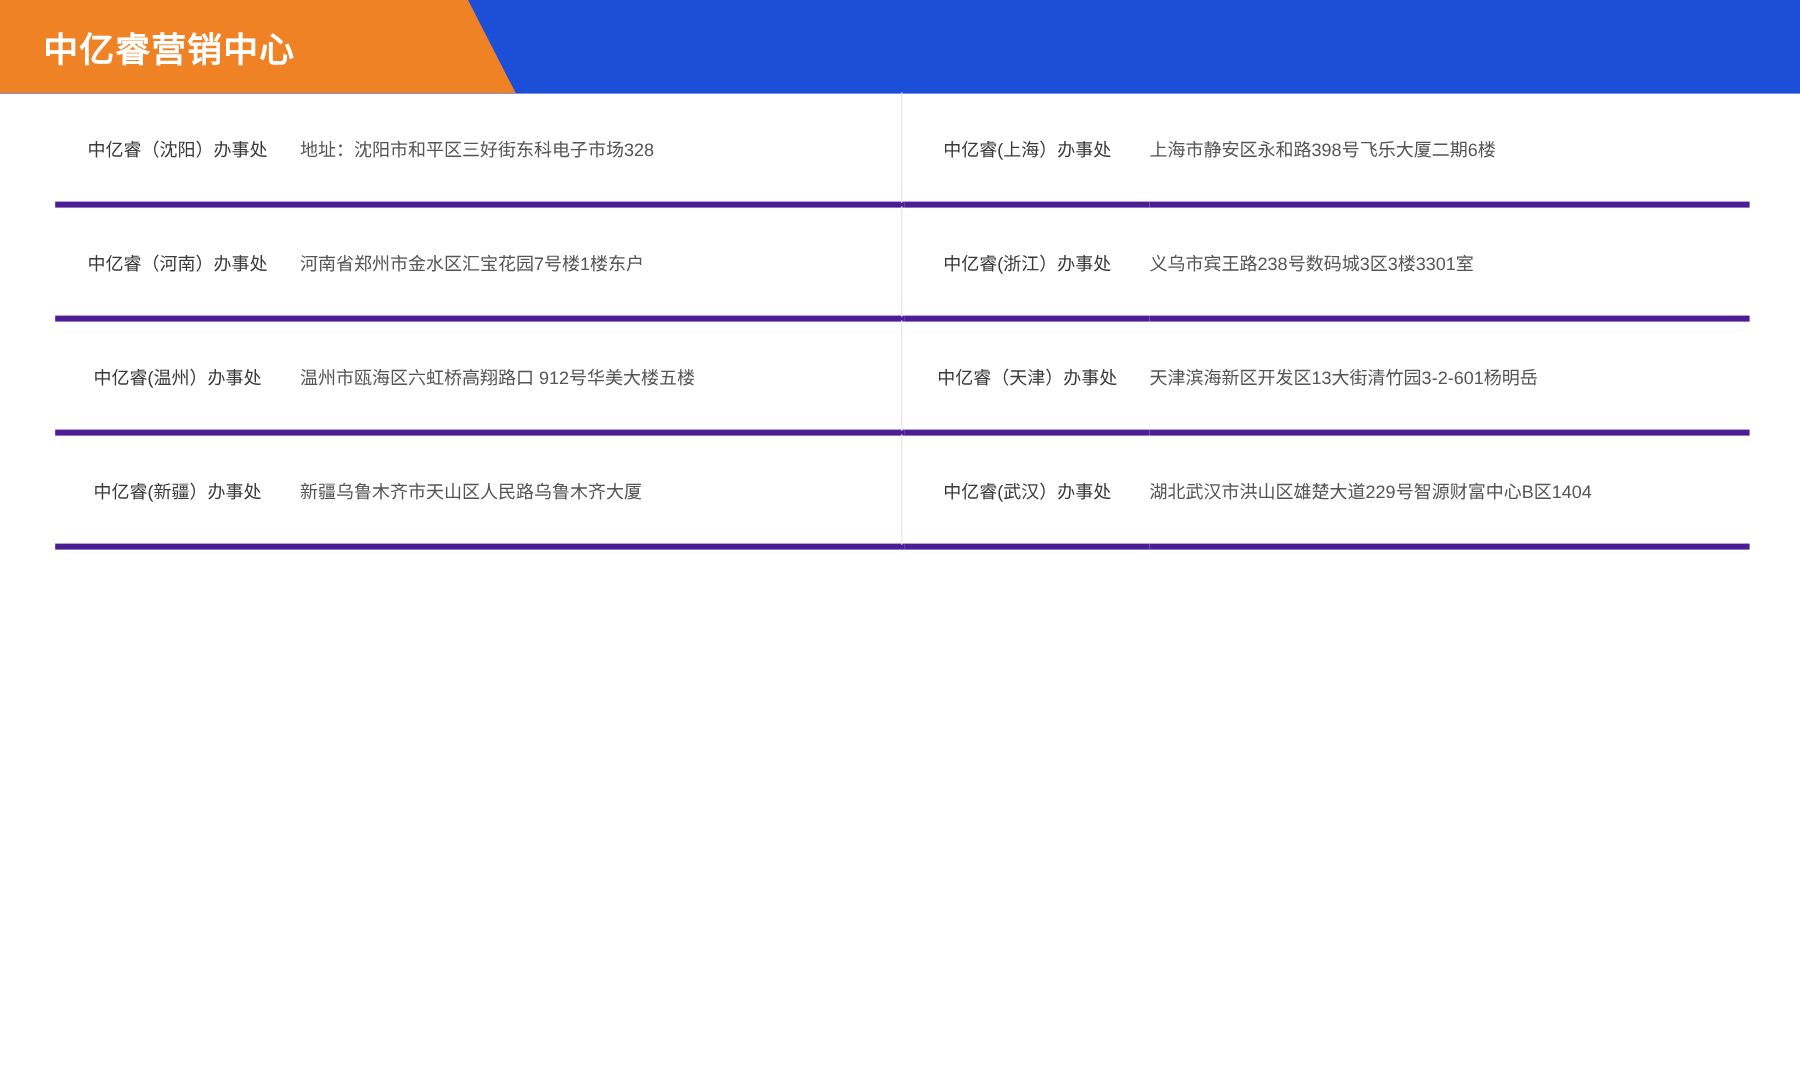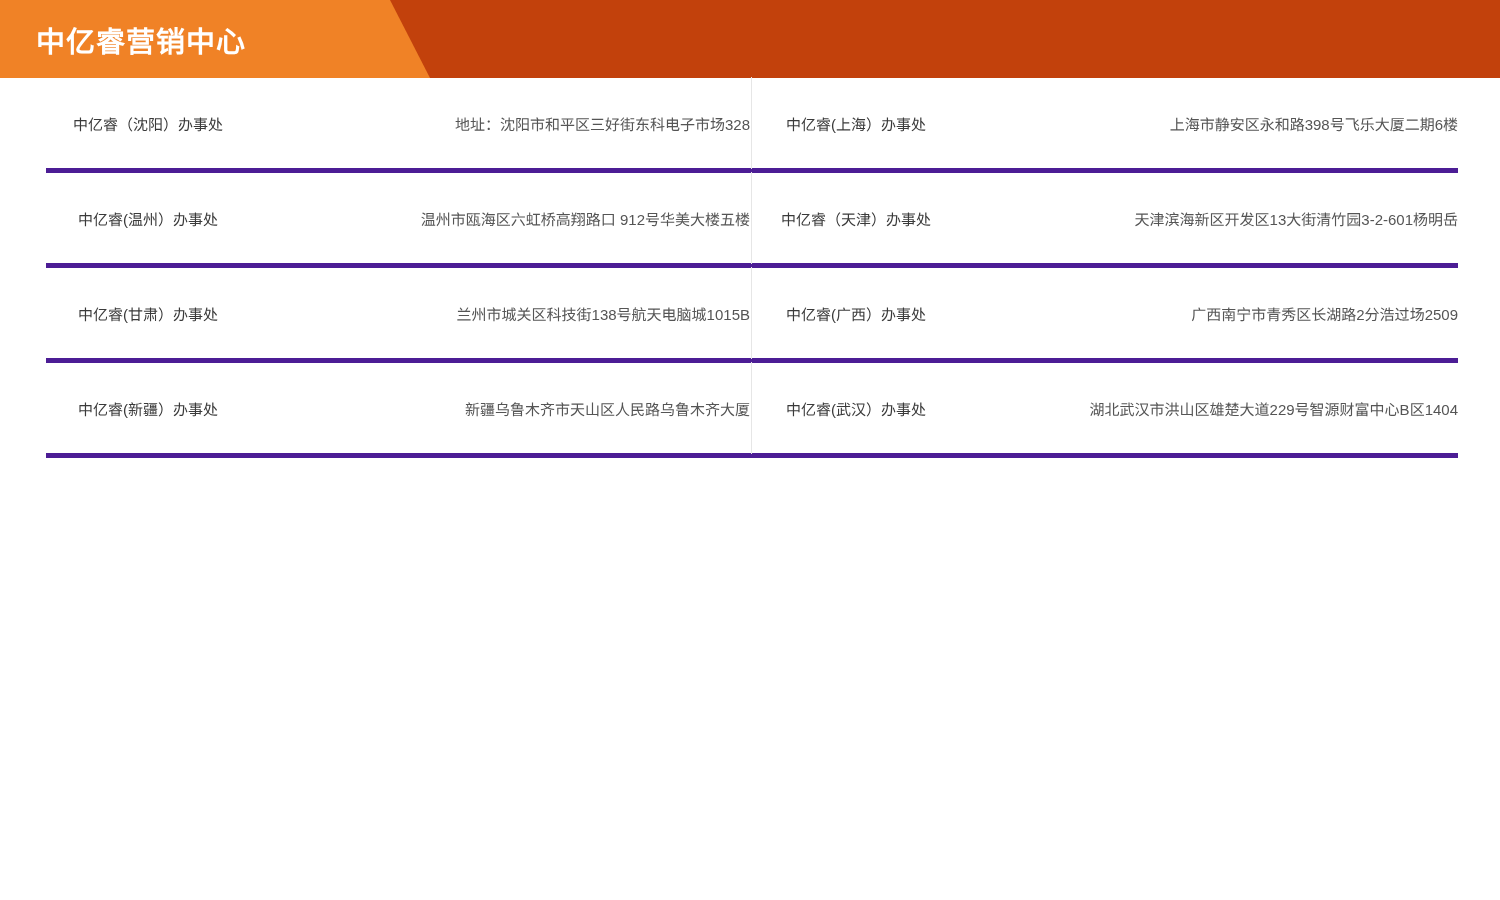--- a/index.html
+++ b/index.html
@@ -12,21 +12,21 @@
     background: #ffffff;
     font-family: "Liberation Sans", "DejaVu Sans", sans-serif;
     overflow: hidden;
   }
 
   
   .header {
     position: relative;
     width: 1500px;
     height: 78px;
-    background: #c2410c;
+    background: #1d4ed8;
     overflow: hidden;
   }
   .header-ribbon {
     position: absolute;
     left: 0;
     top: 0;
     width: 430px;
     height: 78px;
     background: #f08226;
     clip-path: polygon(0 0, 390px 0, 430px 78px, 0 78px);
@@ -72,21 +72,21 @@
   }
   .cell-name {
     font-size: 15px;
     color: #3a3a3a;
     text-align: center;
     white-space: nowrap;
   }
   .cell-addr {
     font-size: 15px;
     color: #555555;
-    text-align: right;
+    text-align: left;
     white-space: nowrap;
   }
   
   .divider-col {
     width: 4px;
     border-bottom: 1px solid #e6e6e6;
     position: relative;
   }
   .divider-col::after {
     content: "";
@@ -112,38 +112,38 @@
 
       <tr>
         <td class="col-name cell-name">中亿睿（沈阳）办事处</td>
         <td class="col-addr cell-addr">地址：沈阳市和平区三好街东科电子市场328</td>
         <td class="divider-col"></td>
         <td class="col-name cell-name">中亿睿(上海）办事处</td>
         <td class="col-addr cell-addr">上海市静安区永和路398号飞乐大厦二期6楼</td>
       </tr>
 
 
+      <tr>
+        <td class="col-name cell-name">中亿睿（河南）办事处</td>
+        <td class="col-addr cell-addr">河南省郑州市金水区汇宝花园7号楼1楼东户</td>
+        <td class="divider-col"></td>
+        <td class="col-name cell-name">中亿睿(浙江）办事处</td>
+        <td class="col-addr cell-addr">义乌市宾王路238号数码城3区3楼3301室</td>
+      </tr>
 
 
 
       <tr>
         <td class="col-name cell-name">中亿睿(温州）办事处</td>
         <td class="col-addr cell-addr">温州市瓯海区六虹桥高翔路口 912号华美大楼五楼</td>
         <td class="divider-col"></td>
         <td class="col-name cell-name">中亿睿（天津）办事处</td>
         <td class="col-addr cell-addr">天津滨海新区开发区13大街清竹园3-2-601杨明岳</td>
       </tr>
 
-      <tr>
-        <td class="col-name cell-name">中亿睿(甘肃）办事处</td>
-        <td class="col-addr cell-addr">兰州市城关区科技街138号航天电脑城1015B</td>
-        <td class="divider-col"></td>
-        <td class="col-name cell-name">中亿睿(广西）办事处</td>
-        <td class="col-addr cell-addr">广西南宁市青秀区长湖路2分浩过场2509</td>
-      </tr>
 
       <tr>
         <td class="col-name cell-name">中亿睿(新疆）办事处</td>
         <td class="col-addr cell-addr">新疆乌鲁木齐市天山区人民路乌鲁木齐大厦</td>
         <td class="divider-col"></td>
         <td class="col-name cell-name">中亿睿(武汉）办事处</td>
         <td class="col-addr cell-addr">湖北武汉市洪山区雄楚大道229号智源财富中心B区1404</td>
       </tr>
 
 

